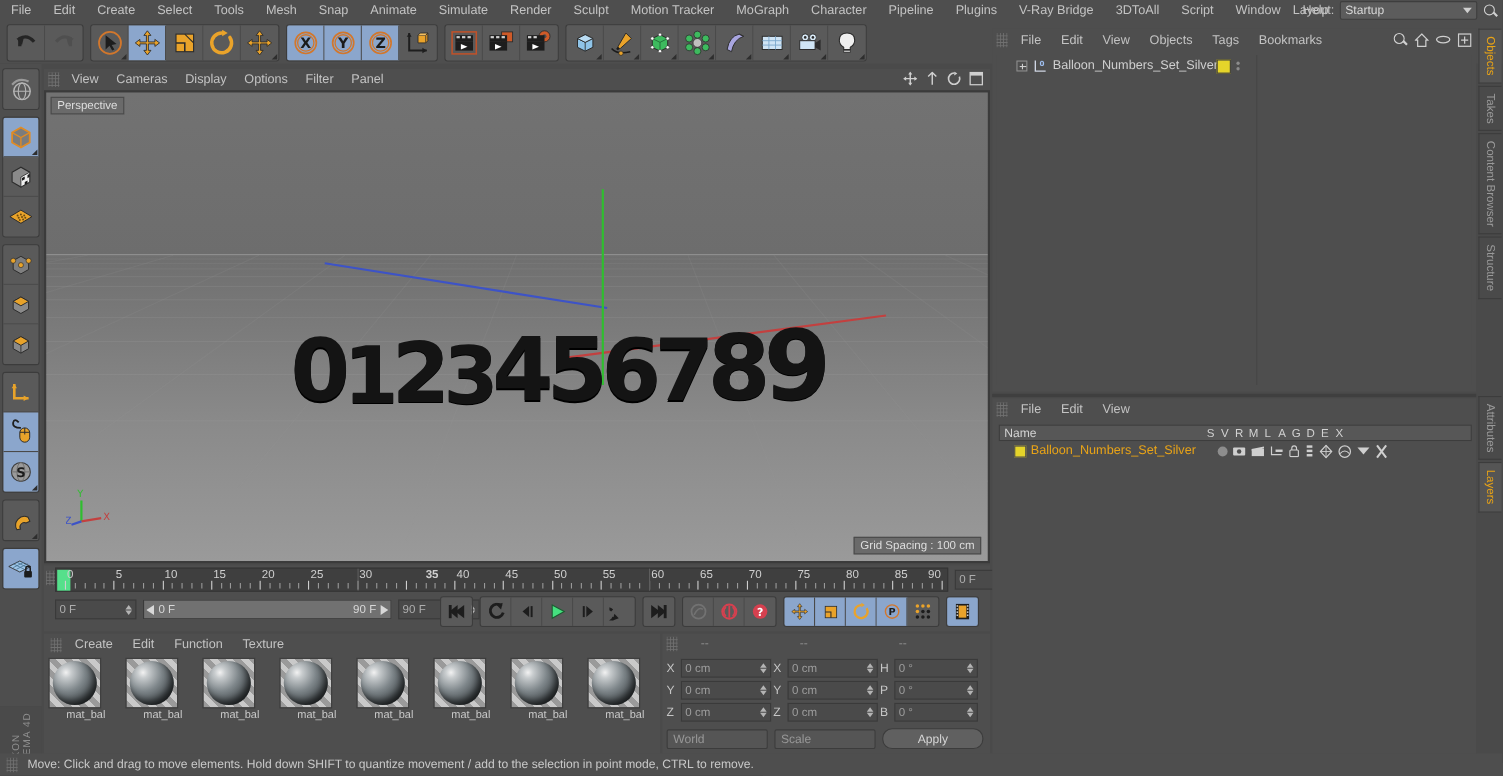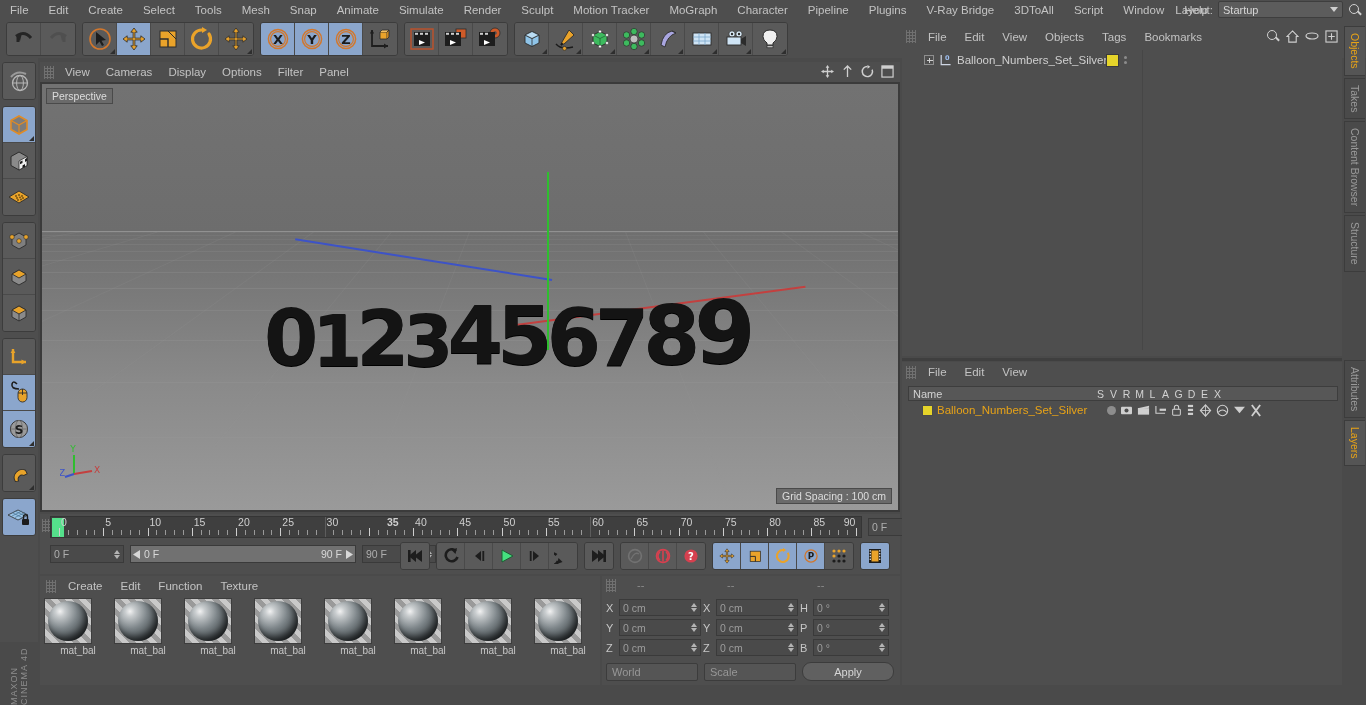--- a/index.html
+++ b/index.html
@@ -1183,14 +1183,18 @@
       <div class="vtab active">Objects</div>
       <div class="vtab">Takes</div>
       <div class="vtab">Content Browser</div>
       <div class="vtab">Structure</div>
     </div>
   <div class="vtabs" id="vtabs-bot" style="top: 360px;">
       <div class="vtab">Attributes</div>
       <div class="vtab active">Layers</div>
     </div>
 
+  <div id="status">
+    <span class="grip"></span>
+    <span class="txt">Move: Click and drag to move elements. Hold down SHIFT to quantize movement / add to the selection in point mode, CTRL to remove.</span>
+  </div>
 
 </div>
 
 </body></html>

